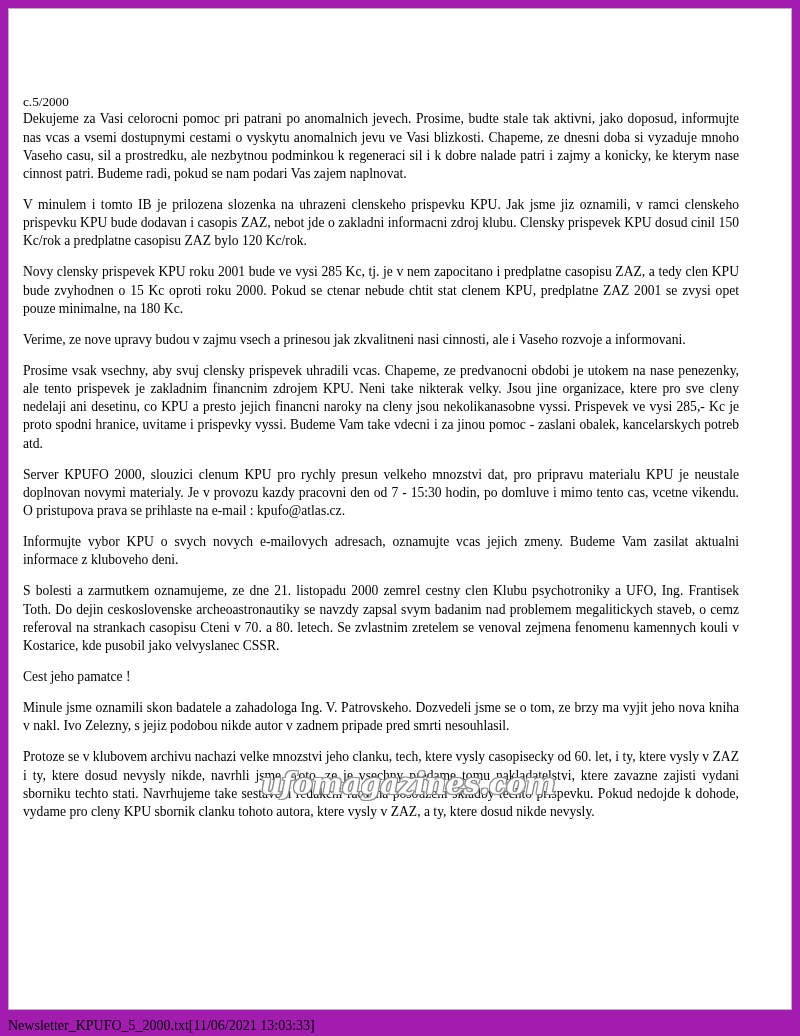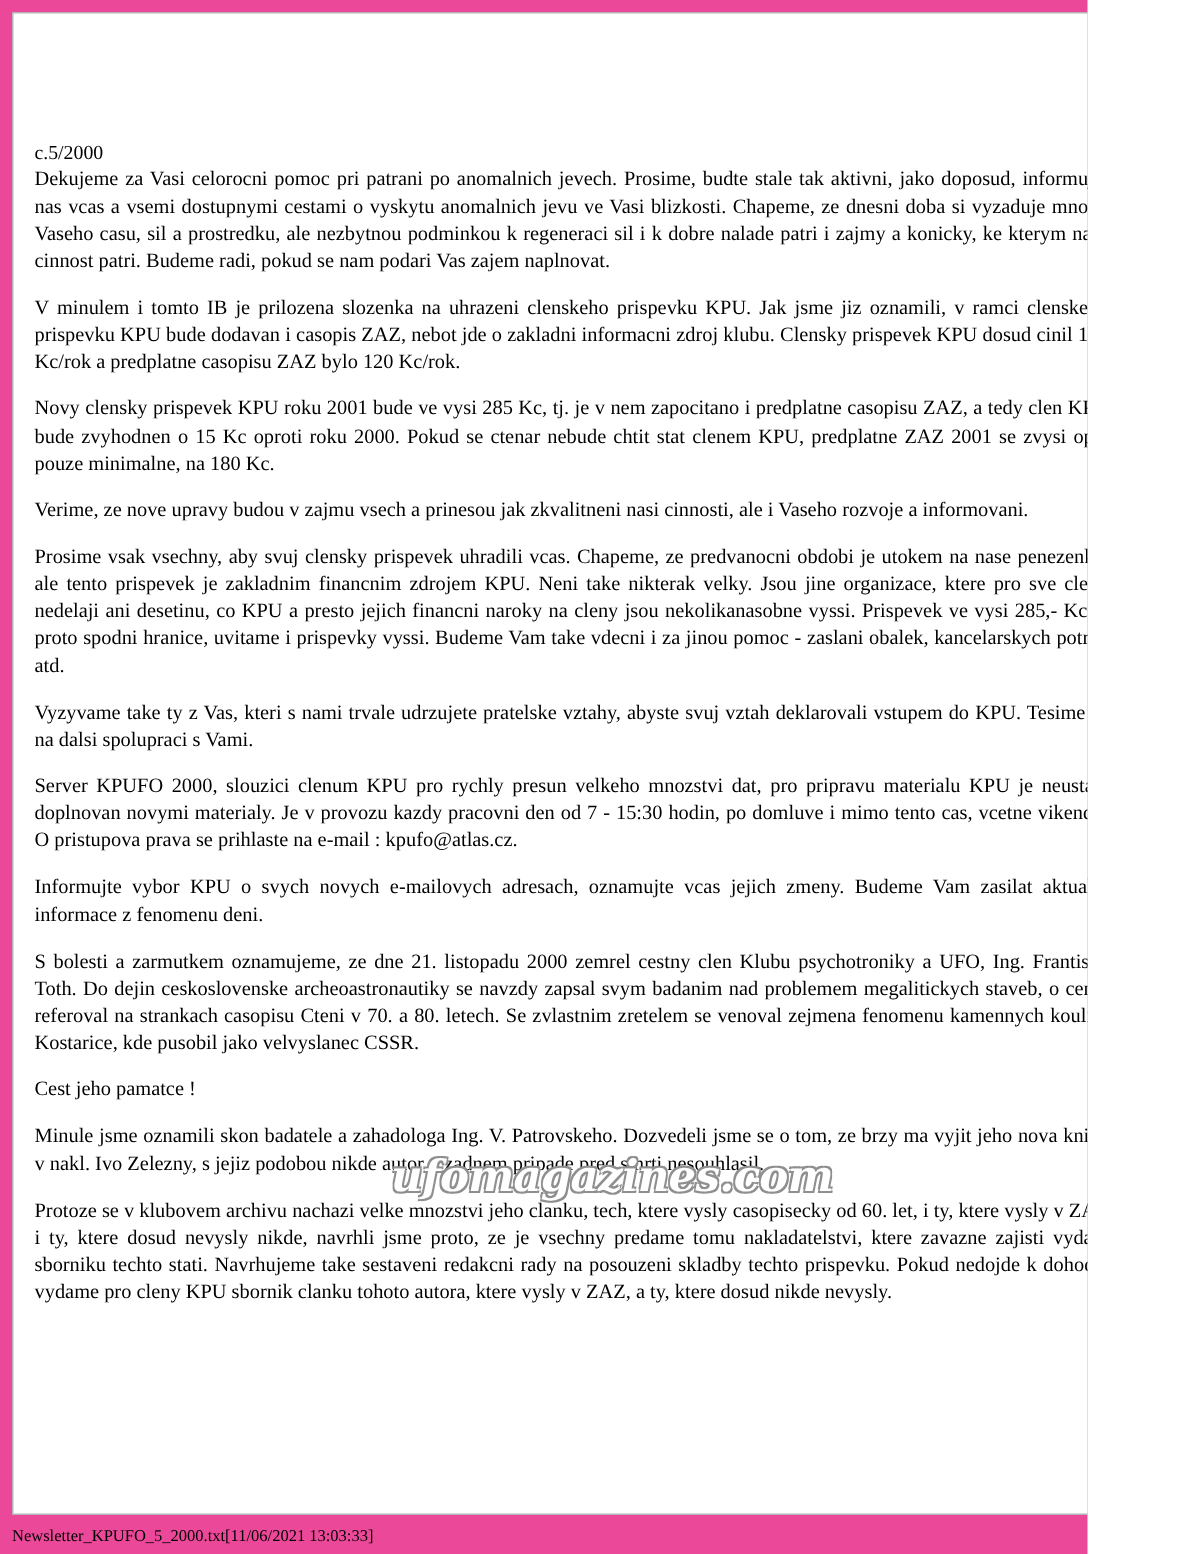--- a/index.html
+++ b/index.html
@@ -5,23 +5,23 @@
   html, body {
     margin: 0;
     padding: 0;
     background: #ffffff;
   }
   body {
     font-family: "Liberation Serif", serif;
   }
   .page {
     position: relative;
-    width: 725px;
+    width: 800px;
     height: 1036px;
-    background: #ec4899;
+    background: #a21caf;
     box-sizing: border-box;
     overflow: hidden;
   }
   .sheet {
     position: absolute;
     left: 8px;
     top: 8px;
     width: 784px;
     height: 1002px;
     border: 1px solid #b4b4b4;
@@ -54,21 +54,21 @@
   }
   .para.tight {
     margin-top: 0;
   }
   .footer {
     position: absolute;
     left: 8px;
     top: 1018px;
     width: 780px;
     font-family: "Liberation Serif", serif;
-    font-size: 11px;
+    font-size: 14px;
     color: #000000;
     white-space: nowrap;
   }
   .watermark {
     position: absolute;
     left: 209px;
     top: 757px;
     width: 380px;
     height: 36px;
     display: flex;
@@ -99,23 +99,22 @@
 <div class="page">
   <div class="sheet">
 
     <div class="doc-body">
       <p class="doc-ref">c.5/2000</p>
       <p class="para tight">Dekujeme za Vasi celorocni pomoc pri patrani po anomalnich jevech. Prosime, budte stale tak aktivni, jako doposud, informujte nas vcas a vsemi dostupnymi cestami o vyskytu anomalnich jevu ve Vasi blizkosti. Chapeme, ze dnesni doba si vyzaduje mnoho Vaseho casu, sil a prostredku, ale nezbytnou podminkou k regeneraci sil i k dobre nalade patri i zajmy a konicky, ke kterym nase cinnost patri. Budeme radi, pokud se nam podari Vas zajem naplnovat.</p>
       <p class="para">V minulem i tomto IB je prilozena slozenka na uhrazeni clenskeho prispevku KPU. Jak jsme jiz oznamili, v ramci clenskeho prispevku KPU bude dodavan i casopis ZAZ, nebot jde o zakladni informacni zdroj klubu. Clensky prispevek KPU dosud cinil 150 Kc/rok a predplatne casopisu ZAZ bylo 120 Kc/rok.</p>
       <p class="para">Novy clensky prispevek KPU roku 2001 bude ve vysi 285 Kc, tj. je v nem zapocitano i predplatne casopisu ZAZ, a tedy clen KPU bude zvyhodnen o 15 Kc oproti roku 2000. Pokud se ctenar nebude chtit stat clenem KPU, predplatne ZAZ 2001 se zvysi opet pouze minimalne, na 180 Kc.</p>
       <p class="para">Verime, ze nove upravy budou v zajmu vsech a prinesou jak zkvalitneni nasi cinnosti, ale i Vaseho rozvoje a informovani.</p>
       <p class="para">Prosime vsak vsechny, aby svuj clensky prispevek uhradili vcas. Chapeme, ze predvanocni obdobi je utokem na nase penezenky, ale tento prispevek je zakladnim financnim zdrojem KPU. Neni take nikterak velky. Jsou jine organizace, ktere pro sve cleny nedelaji ani desetinu, co KPU a presto jejich financni naroky na cleny jsou nekolikanasobne vyssi. Prispevek ve vysi 285,- Kc je proto spodni hranice, uvitame i prispevky vyssi. Budeme Vam take vdecni i za jinou pomoc - zaslani obalek, kancelarskych potreb atd.</p>
-      <p class="para">Vyzyvame take ty z Vas, kteri s nami trvale udrzujete pratelske vztahy, abyste svuj vztah deklarovali vstupem do KPU. Tesime se na dalsi spolupraci s Vami.</p>
       <p class="para">Server KPUFO 2000, slouzici clenum KPU pro rychly presun velkeho mnozstvi dat, pro pripravu materialu KPU je neustale doplnovan novymi materialy. Je v provozu kazdy pracovni den od 7 - 15:30 hodin, po domluve i mimo tento cas, vcetne vikendu. O pristupova prava se prihlaste na e-mail : kpufo@atlas.cz.</p>
-      <p class="para">Informujte vybor KPU o svych novych e-mailovych adresach, oznamujte vcas jejich zmeny. Budeme Vam zasilat aktualni informace z fenomenu deni.</p>
+      <p class="para">Informujte vybor KPU o svych novych e-mailovych adresach, oznamujte vcas jejich zmeny. Budeme Vam zasilat aktualni informace z kluboveho deni.</p>
       <p class="para">S bolesti a zarmutkem oznamujeme, ze dne 21. listopadu 2000 zemrel cestny clen Klubu psychotroniky a UFO, Ing. Frantisek Toth. Do dejin ceskoslovenske archeoastronautiky se navzdy zapsal svym badanim nad problemem megalitickych staveb, o cemz referoval na strankach casopisu Cteni v 70. a 80. letech. Se zvlastnim zretelem se venoval zejmena fenomenu kamennych kouli v Kostarice, kde pusobil jako velvyslanec CSSR.</p>
       <p class="para">Cest jeho pamatce !</p>
       <p class="para">Minule jsme oznamili skon badatele a zahadologa Ing. V. Patrovskeho. Dozvedeli jsme se o tom, ze brzy ma vyjit jeho nova kniha v nakl. Ivo Zelezny, s jejiz podobou nikde autor v zadnem pripade pred smrti nesouhlasil.</p>
       <p class="para">Protoze se v klubovem archivu nachazi velke mnozstvi jeho clanku, tech, ktere vysly casopisecky od 60. let, i ty, ktere vysly v ZAZ i ty, ktere dosud nevysly nikde, navrhli jsme proto, ze je vsechny predame tomu nakladatelstvi, ktere zavazne zajisti vydani sborniku techto stati. Navrhujeme take sestaveni redakcni rady na posouzeni skladby techto prispevku. Pokud nedojde k dohode, vydame pro cleny KPU sbornik clanku tohoto autora, ktere vysly v ZAZ, a ty, ktere dosud nikde nevysly.</p>
     </div>
 
     <div class="watermark">
       <span>ufomagazines.com</span>
     </div>
 

